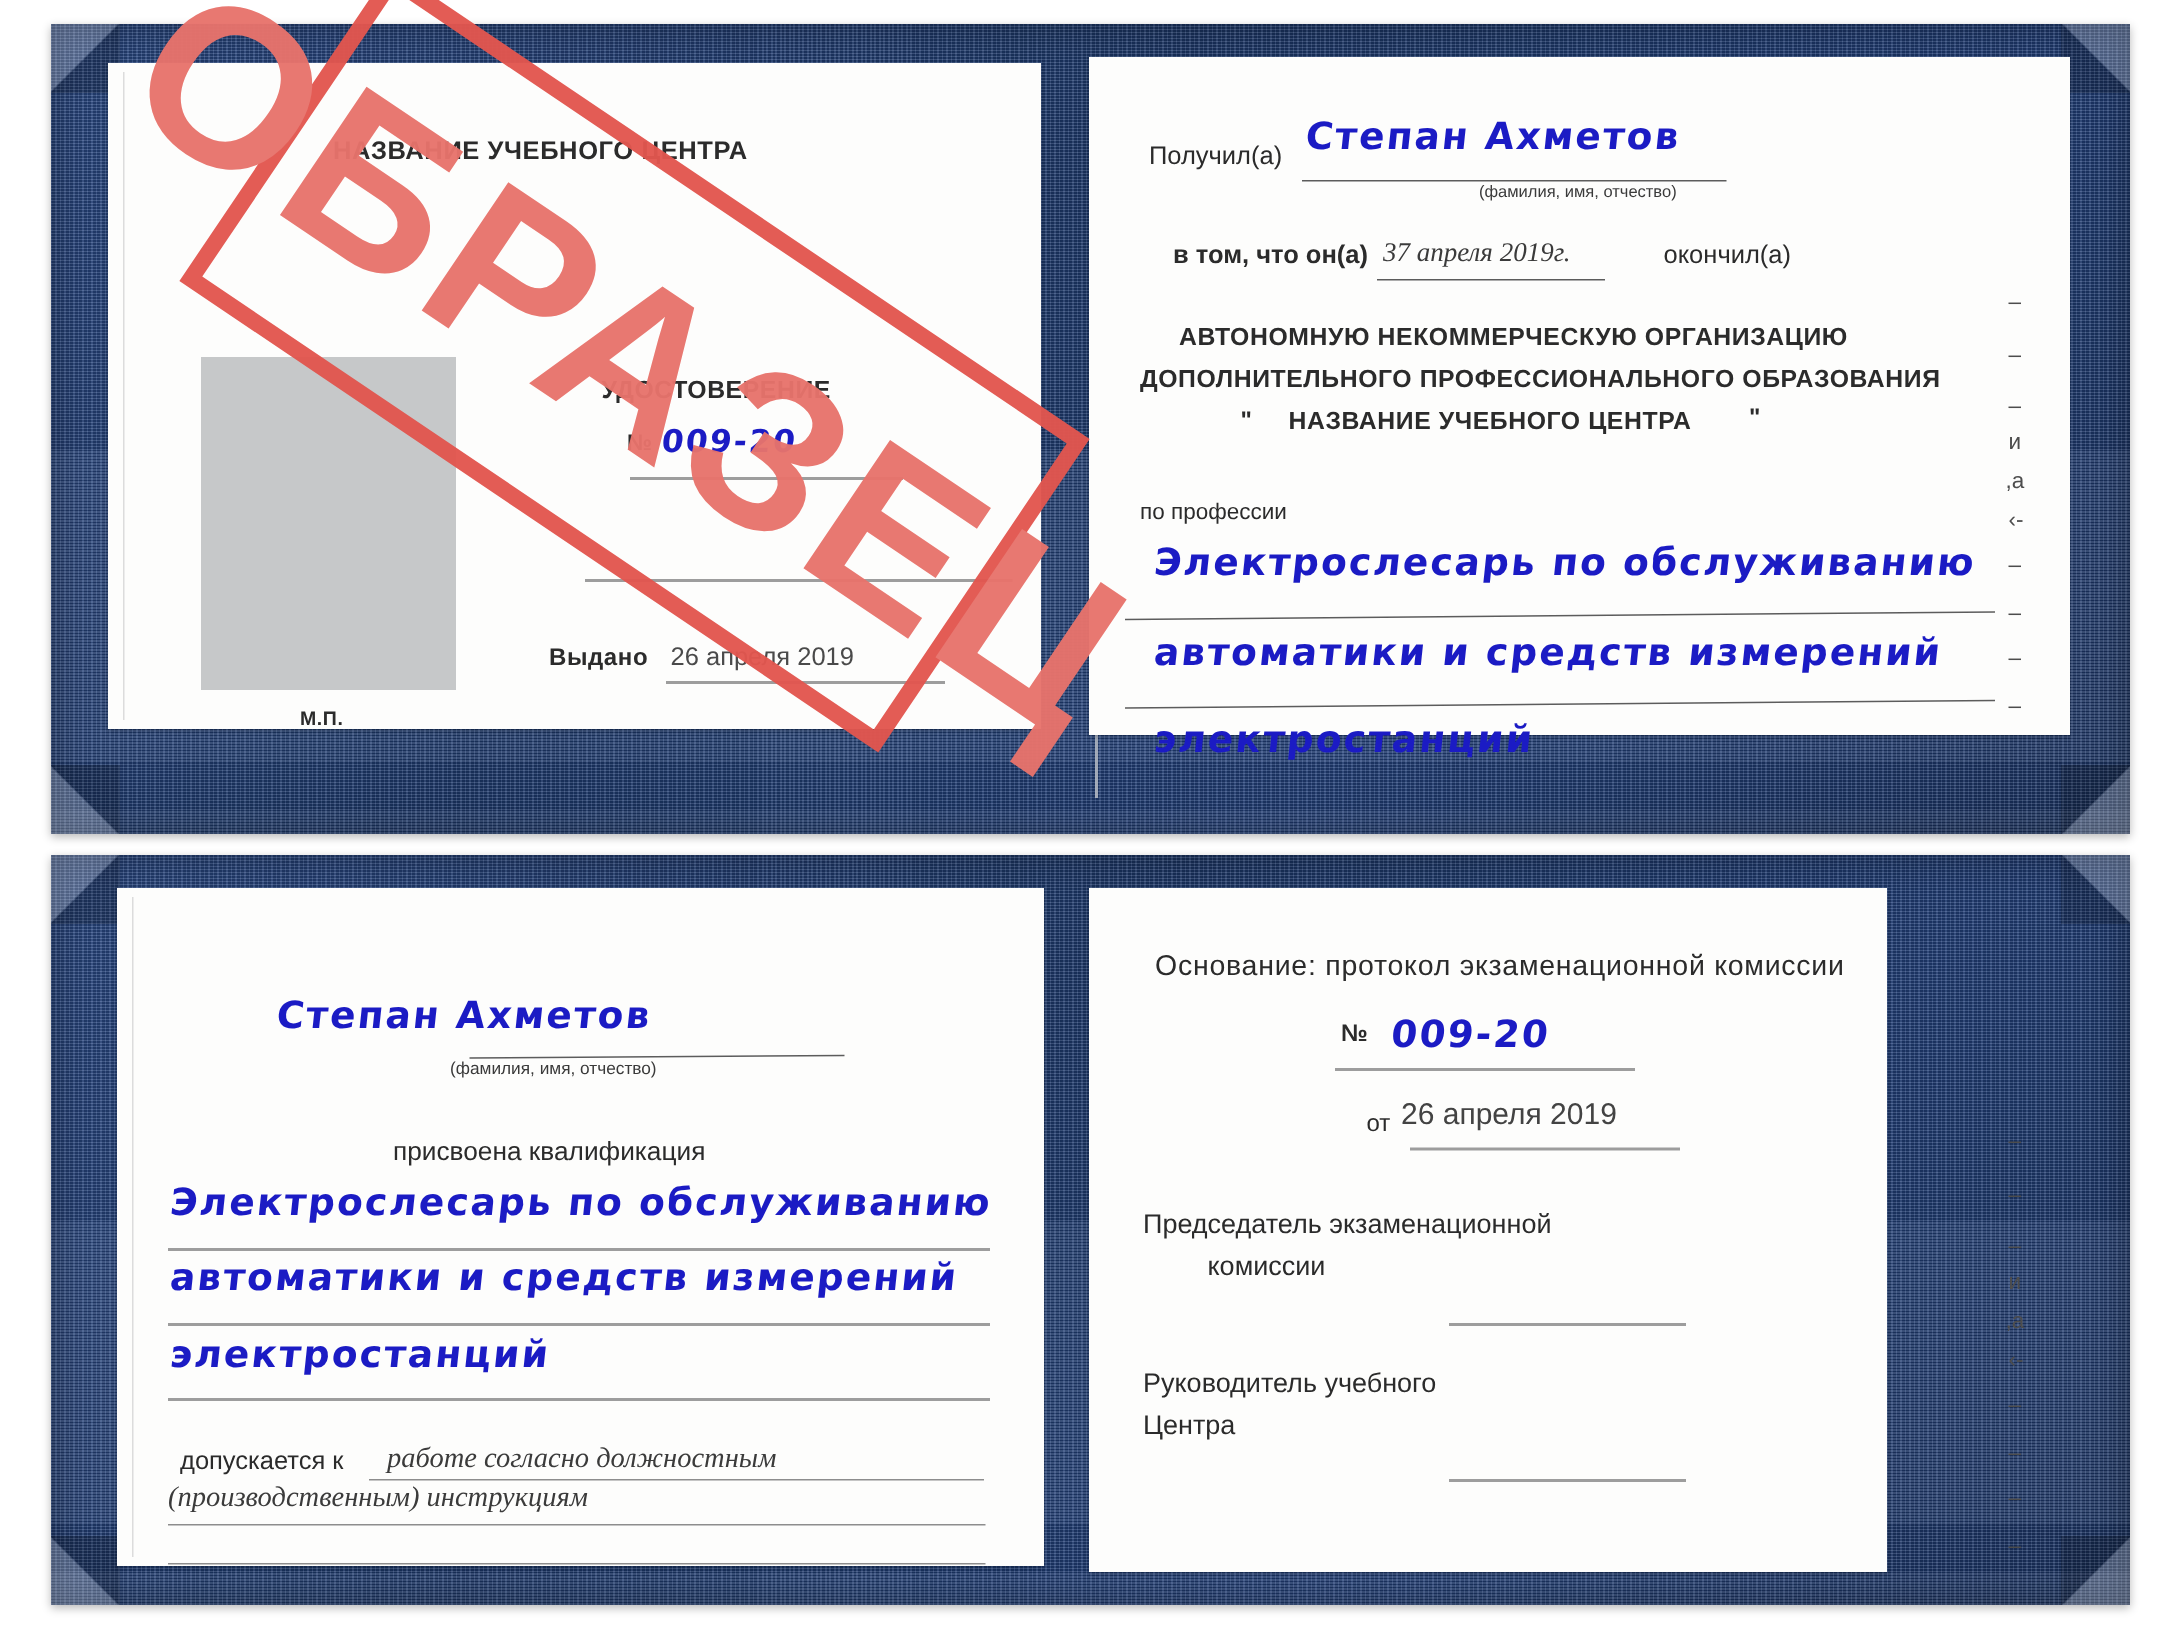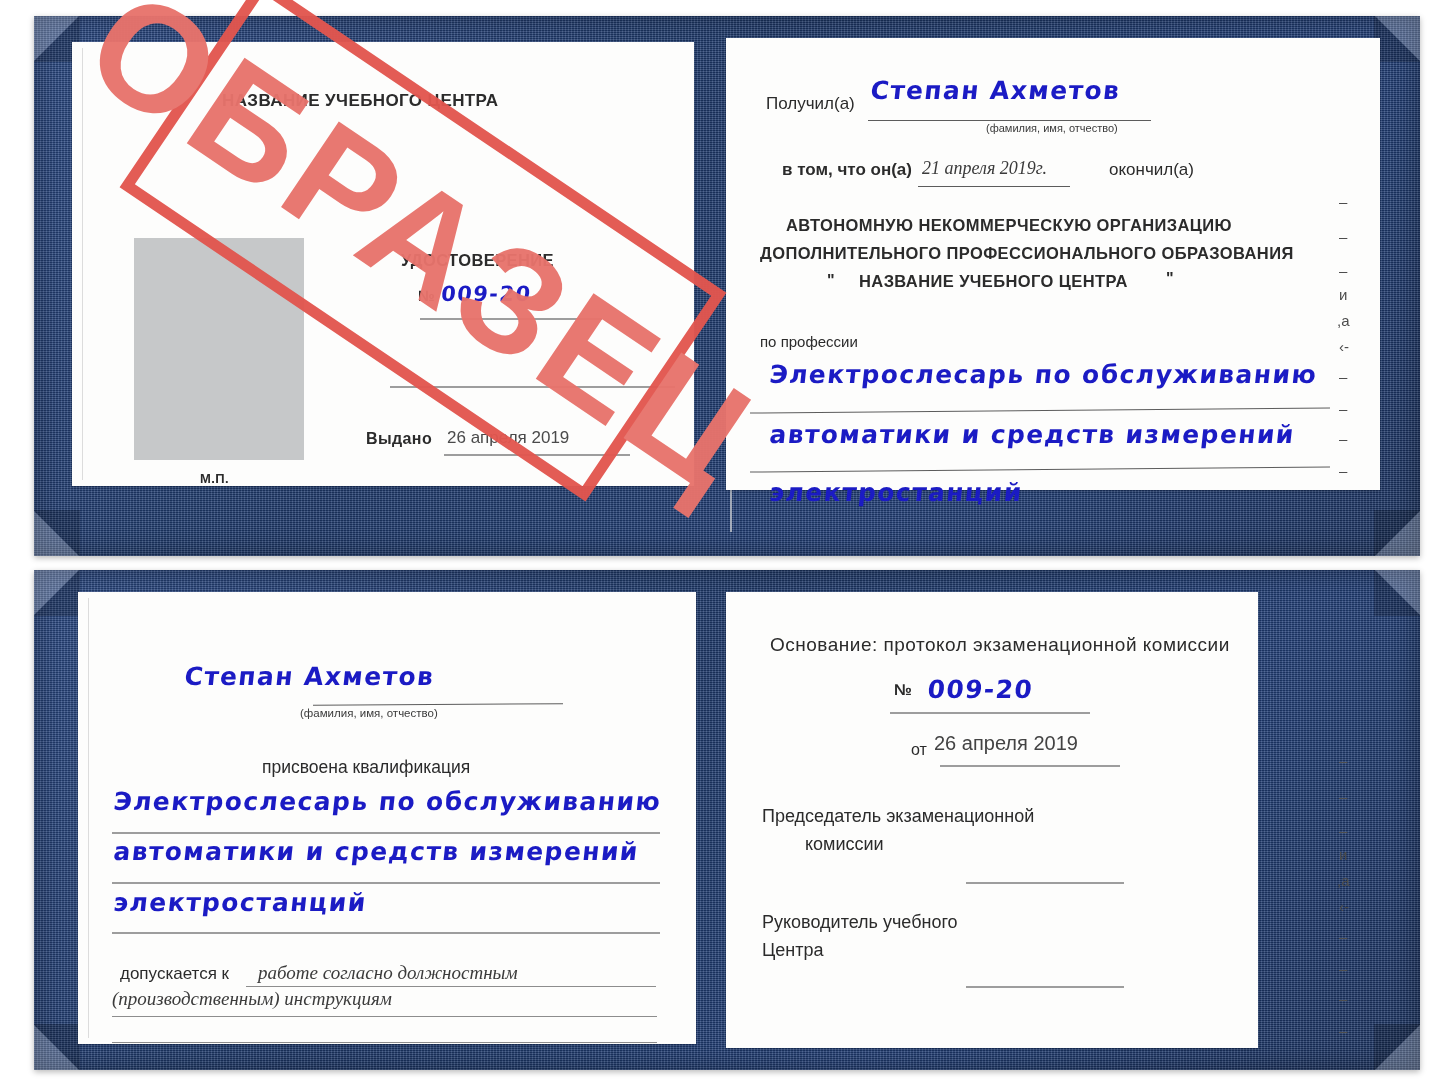--- a/index.html
+++ b/index.html
@@ -152,21 +152,21 @@
     <div class="gutter"></div>
 
     <div class="page right">
 
       <div class="t" style="left:40px;top:56px;font-size:17px;">Получил(а)</div>
       <div class="t hand" style="left:143px;top:38px;font-size:25px;">Степан Ахметов</div>
       <div class="line dark" style="left:142px;top:82px;width:283px;"></div>
       <div class="t small" style="left:260px;top:84px;font-size:11px;">(фамилия, имя, отчество)</div>
 
       <div class="t" style="left:56px;top:122px;font-size:17px;font-weight:bold;">в том, что он(а)</div>
-      <div class="t ital" style="left:196px;top:120px;font-size:18px;">21 апреля 2019г.</div>
+      <div class="t ital" style="left:196px;top:120px;font-size:18px;">37 апреля 2019г.</div>
       <div class="line dark" style="left:192px;top:148px;width:152px;"></div>
       <div class="t" style="left:383px;top:122px;font-size:17px;">окончил(а)</div>
 
       <div class="t caps" style="left:60px;top:178px;font-size:16.5px;">АВТОНОМНУЮ НЕКОММЕРЧЕСКУЮ ОРГАНИЗАЦИЮ</div>
       <div class="t caps" style="left:34px;top:206px;font-size:16.5px;">ДОПОЛНИТЕЛЬНОГО ПРОФЕССИОНАЛЬНОГО ОБРАЗОВАНИЯ</div>
       <div class="t caps" style="left:101px;top:234px;font-size:16px;">"</div>
       <div class="t caps" style="left:133px;top:234px;font-size:16.5px;">НАЗВАНИЕ УЧЕБНОГО ЦЕНТРА</div>
       <div class="t caps" style="left:440px;top:232px;font-size:16px;">"</div>
 
       <div class="t" style="left:34px;top:295px;font-size:15px;">по профессии</div>

